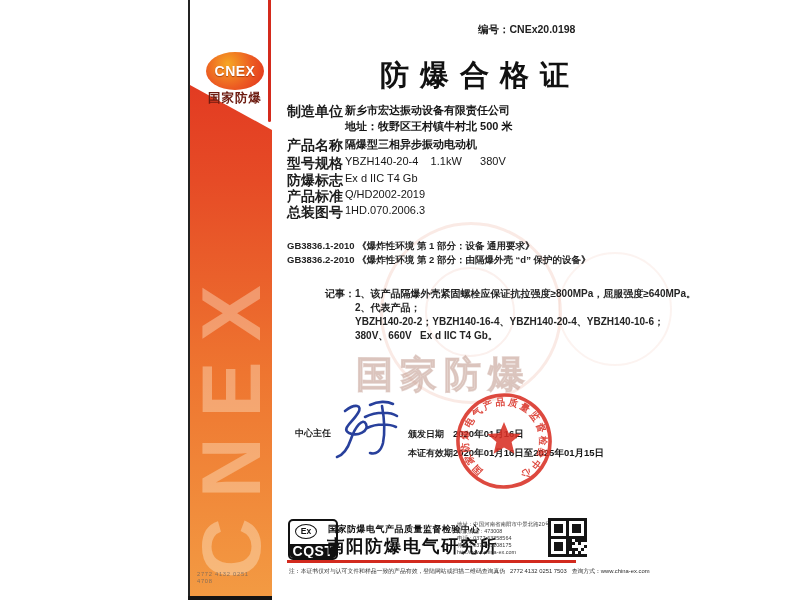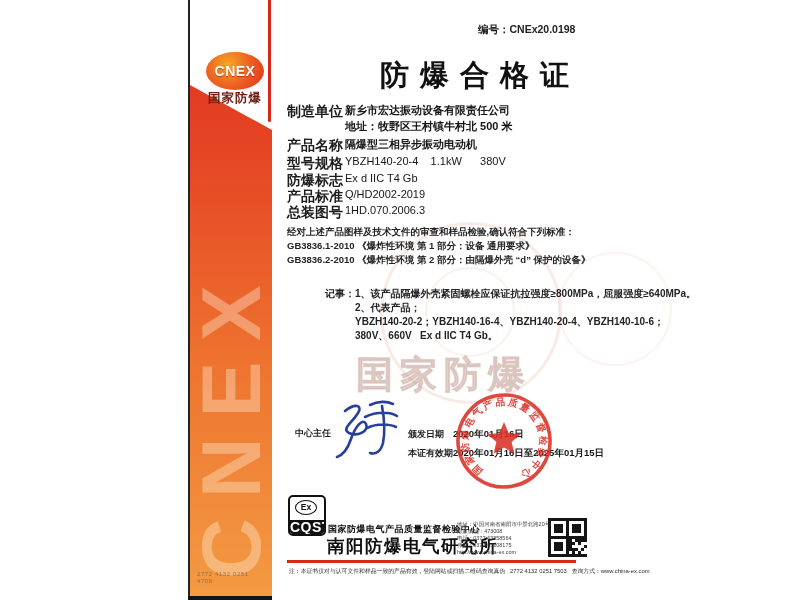--- a/index.html
+++ b/index.html
@@ -49,22 +49,22 @@
   .stline{left:287px;font-size:9.5px;font-weight:bold;color:#242424;}
   .ntline{font-size:10px;font-weight:bold;color:#242424;margin-left:38px;}
 
   
   .slabel{font-size:9px;font-weight:bold;color:#1d1d1d;}
   .svalue{font-size:9.5px;font-weight:bold;color:#161616;text-align:right;}
   .sig-svg{left:315px;top:393px;}
   .stamp-svg{left:449px;top:386px;opacity:0.88;}
 
   
-  .mark-box{left:288px;top:495px;width:34px;height:37px;border:2px solid #111;border-radius:5px;
-    background:#fff;overflow:hidden;}
+  .mark-box{left:288px;top:519px;width:34px;height:37px;border:2px solid #111;border-radius:5px;
+    background:#fff;overflow:hidden;padding-left:12px;}
   .mark-ex{position:absolute;left:5px;top:3px;width:20px;height:13px;border:1.5px solid #111;
     border-radius:50%;text-align:center;line-height:12px;font-size:8.5px;font-weight:bold;color:#111;}
   .mark-cqst{position:absolute;left:0;bottom:0;width:100%;height:14px;background:#111;color:#fff;
     text-align:center;font-size:14px;font-weight:bold;line-height:14px;letter-spacing:0.5px;}
   .center-name{left:328px;top:523px;font-size:9px;font-weight:bold;color:#111;letter-spacing:0.5px;}
   .institute-name{left:327px;top:534px;font-size:17.5px;font-weight:bold;color:#101010;letter-spacing:1.5px;}
   .contact{left:457px;top:521px;width:140px;font-size:8px;line-height:1.3;color:#3a3a3a;
     transform:scale(0.68);transform-origin:top left;}
   .qr{left:548px;top:518px;width:39px;height:39px;display:grid;
     grid-template-columns:repeat(13,3px);grid-template-rows:repeat(13,3px);}
@@ -112,21 +112,20 @@
 
   <div class="abs flabel" style="top:172px">防爆标志</div>
   <div class="abs fvalue" style="top:172px">Ex d IIC T4 Gb</div>
 
   <div class="abs flabel" style="top:188px">产品标准</div>
   <div class="abs fvalue" style="top:188px">Q/HD2002-2019</div>
 
   <div class="abs flabel" style="top:204px">总装图号</div>
   <div class="abs fvalue" style="top:204px">1HD.070.2006.3</div>
 
-  <div class="abs stline" style="top:226px">经对上述产品图样及技术文件的审查和样品检验,确认符合下列标准：</div>
   <div class="abs stline pre" style="top:240px">GB3836.1-2010 《爆炸性环境 第 1 部分：设备 通用要求》</div>
   <div class="abs stline pre" style="top:254px">GB3836.2-2010 《爆炸性环境 第 2 部分：由隔爆外壳 “d” 保护的设备》</div>
 
   <div class="abs ntline" style="left:287px;top:287px">记事：1、该产品隔爆外壳紧固螺栓应保证抗拉强度≥800MPa，屈服强度≥640MPa。</div>
   <div class="abs ntline" style="left:317px;top:301px">2、代表产品；</div>
   <div class="abs ntline" style="left:317px;top:315px">YBZH140-20-2；YBZH140-16-4、YBZH140-20-4、YBZH140-10-6；</div>
   <div class="abs ntline pre" style="left:317px;top:329px">380V、660V   Ex d IIC T4 Gb。</div>
 
   <div class="abs slabel" style="left:295px;top:427px">中心主任</div>
   <svg class="abs sig-svg" width="90" height="70" viewBox="0 0 90 70">

